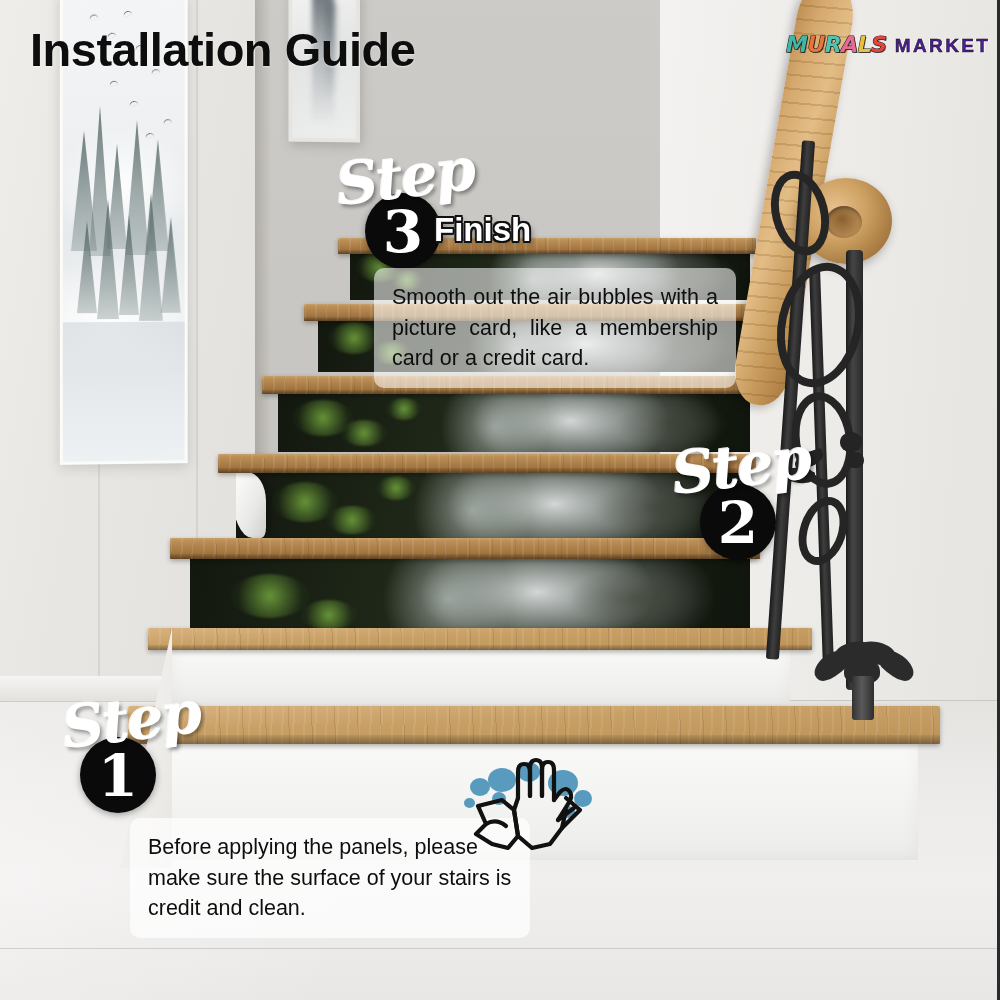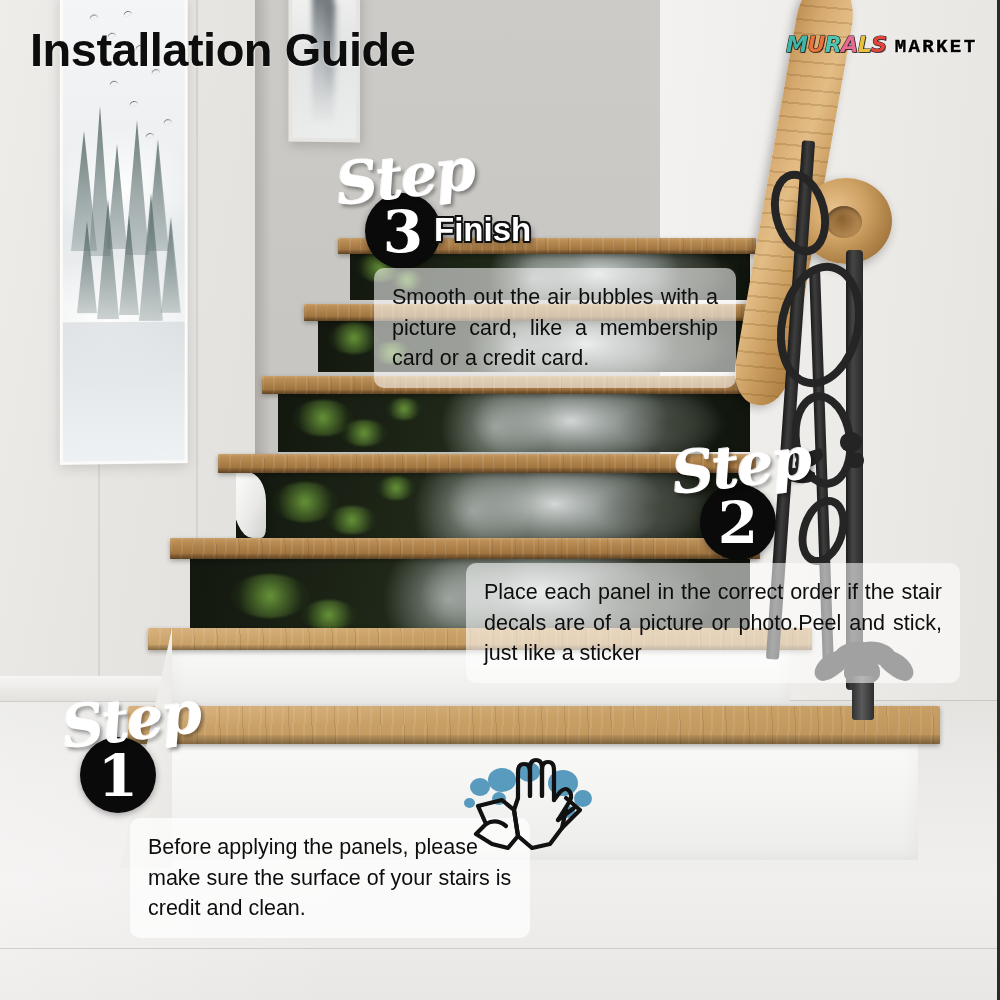--- a/index.html
+++ b/index.html
@@ -259,22 +259,22 @@
   .logo-murals { display:flex; }
   .logo-murals span {
     font-family:"DejaVu Sans", sans-serif;
     font-size:22px; font-weight:bold; font-style:italic;
     letter-spacing:-.5px;
     -webkit-text-stroke:1.1px #1a1a1a;
     paint-order:stroke fill;
     text-shadow:1px 1px 0 rgba(0,0,0,.55);
   }
   .logo-market {
-    font-family:Liberation Mono, monospace;
-    font-size:19px; font-weight:bold; color:#000000;
+    font-family:Liberation Sans, sans-serif;
+    font-size:19px; font-weight:bold; color:#4c1d95;
     letter-spacing:2.4px;
     -webkit-text-stroke:.5px #111;
     text-shadow:1px 1px 0 #fff, -1px 0 0 #fff;
   }
 
   
   .step-badge { position:absolute; }
   .step-word {
     position:absolute;
     font-family:"DejaVu Serif", serif;
@@ -522,21 +522,20 @@
   </div>
   <div class="step-heading light" style="left:434px; top:211px;">Finish</div>
   <div class="step-body justify" style="left:374px; top:268px; width:362px;">Smooth out the air bubbles with a picture card, like a membership card or a credit card.</div>
 
   <div class="step-badge">
     <div class="step-word" style="left:672px; top:432px;">Step</div>
     <div class="step-circle" style="left:700px; top:484px;">
       <span class="step-num">2</span>
     </div>
   </div>
-  <div class="step-body justify" style="left:466px; top:563px; width:494px;">Place each panel in the correct order if the stair decals are of a picture or photo.Peel and stick, just like a sticker</div>
 
   <div class="step-badge">
     <div class="step-word" style="left:62px; top:686px;">Step</div>
     <div class="step-circle" style="left:80px; top:737px;">
       <span class="step-num">1</span>
     </div>
   </div>
   <div class="step-body solid" style="left:130px; top:818px; width:400px;">Before applying the panels, please make sure the surface of your stairs is credit and clean.</div>
 
   <div class="clean-icon" style="left:462px; top:748px; width:132px; height:112px;">

